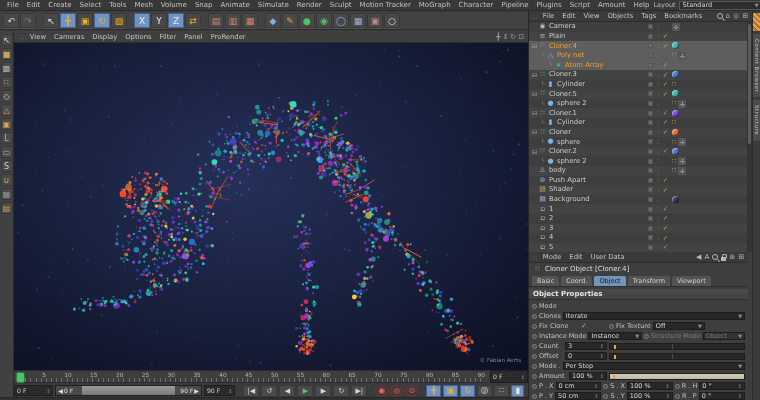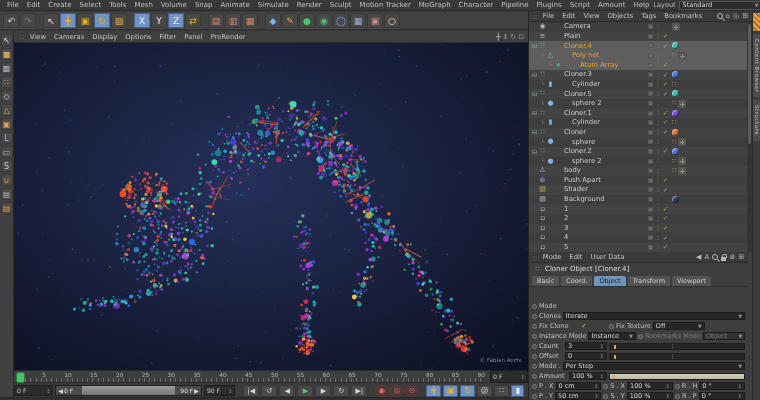--- a/index.html
+++ b/index.html
@@ -43,21 +43,21 @@
   .mag::after{content:"";position:absolute;width:3px;height:1px;background:#b8b8b8;left:4px;top:5px;transform:rotate(45deg)}
   .lockico{width:5px;height:4px;background:#b8b8b8;position:relative;margin-top:3px}
   .lockico::before{content:"";position:absolute;top:-3px;left:0.5px;width:3px;height:3px;border:1px solid #b8b8b8;border-bottom:none;border-radius:2px 2px 0 0}
 
   
   #omlist{position:absolute;top:11px;left:0;width:219px;height:230px;overflow:hidden;background:repeating-linear-gradient(#3e3e3e 0 9.6px,#434343 9.6px 19.2px)}
   #omscroll{position:absolute;top:11px;right:0;width:5px;height:230px;background:#343434}
   #omscroll .thumb{position:absolute;top:2px;left:1px;width:3px;height:120px;background:#5c5c5c;border-radius:2px}
   .om-row{height:9.6px;display:flex;align-items:center;font-size:6.8px;line-height:1;padding-left:2px;white-space:nowrap}
   .om-row.sel{background:#5e5e5e}
-  .om-row .nm{color:#cccccc;margin-left:17px}
+  .om-row .nm{color:#cccccc;margin-left:2px}
   .om-row.sel .nm{color:#f0a030}
   .tree{color:#8a8a8a;font-size:6px;width:7px;text-align:center}
   .expico{color:#aaa;font-size:6px;width:7px;text-align:center}
   .oico{font-size:7px;width:9px;text-align:center}
   .om-cols{margin-left:auto;display:flex;align-items:center}
   .laysq{width:5px;height:5px;background:#6a6a6a;border:1px solid #555;margin-right:2px}
   .vdots{color:#9a9a9a;font-size:6px;width:6px;text-align:center}
   .chk{width:9px;text-align:center;font-size:6.5px;color:#8bc34a}
   .extras{width:78px;display:flex;align-items:center;gap:2px;padding-left:2px}
   .matdot{width:7px;height:7px;border-radius:50%;box-shadow:inset -1px -1px 1px rgba(0,0,0,.6),inset 1px 1px 1px rgba(255,255,255,.45)}
@@ -2434,20 +2434,21 @@
   </div>
 
   <div id="amtabs">
       <span class="tab">Basic</span>
       <span class="tab">Coord.</span>
       <span class="tab active">Object</span>
       <span class="tab">Transform</span>
       <span class="tab">Viewport</span>
     </div>
 
+  <div id="amsection">Object Properties</div>
 
   <div id="amfields">
     <div class="frow">
       <span class="kf"></span>
       <span class="flabel">Mode</span>
     </div>
     <div class="frow">
       <span class="kf"></span>
       <span class="flabel">Clones</span>
       <span class="fdrop">
@@ -2467,21 +2468,21 @@
         </span>
     </div>
     <div class="frow">
       <span class="kf"></span>
       <span class="flabel">Instance Mode</span>
       <span class="fdrop" style="max-width:60px">
           <span>Instance</span>
           <span class="car">▼</span>
         </span>
       <span class="kf"></span>
-      <span class="flabel dim">Bookmarks Mode</span>
+      <span class="flabel dim">Structure Mode</span>
       <span class="fdrop dim" style="max-width:42px">
           <span>Object</span>
           <span class="car">▼</span>
         </span>
     </div>
     <div class="frow">
       <span class="kf"></span>
       <span class="flabel" style="width:24px">Count</span>
       <span class="fnum" style="width:42px">
           <span>3</span>

